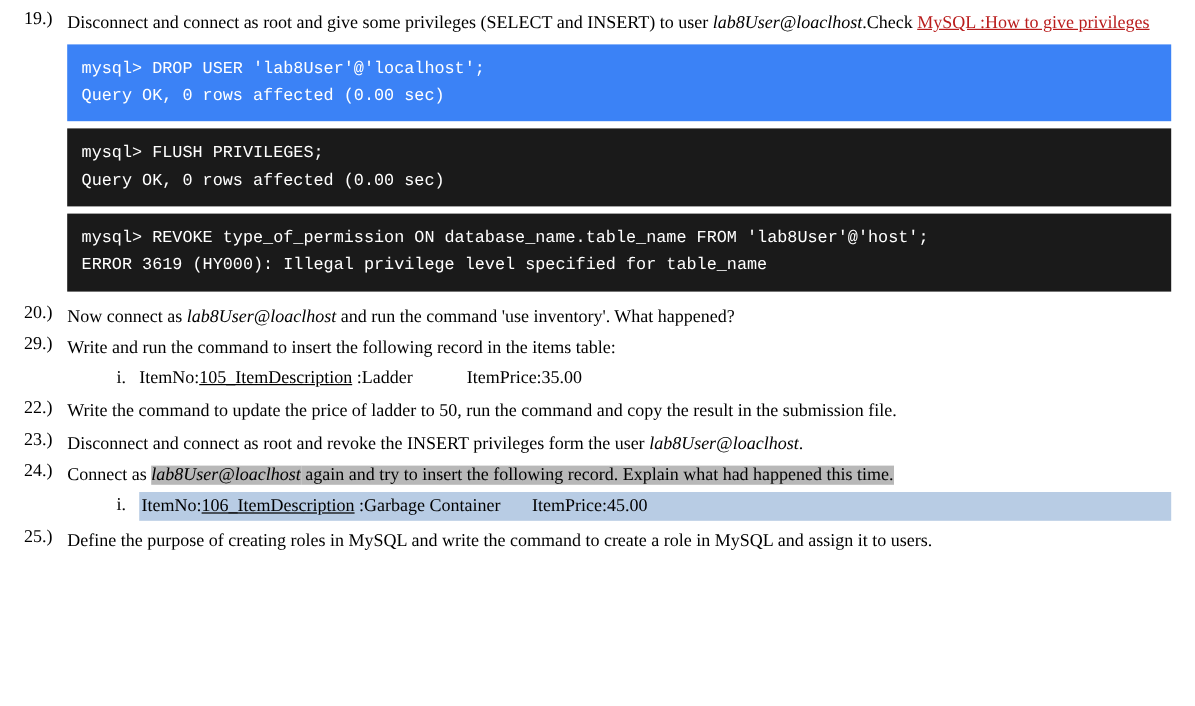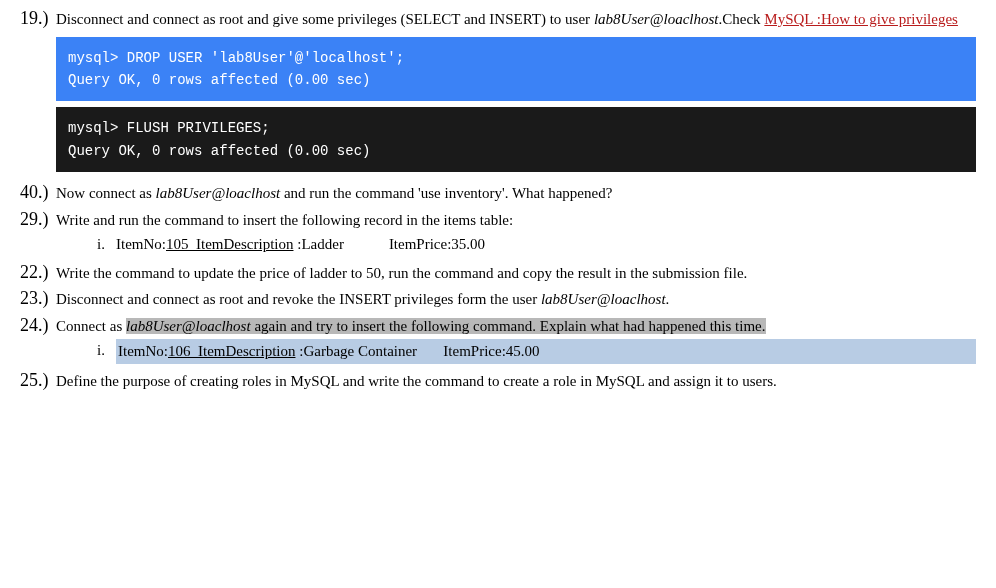--- a/index.html
+++ b/index.html
@@ -13,21 +13,21 @@
       padding: 8px 20px 20px 20px;
     }
 
     .numbered-item {
       display: flex;
       margin-bottom: 4px;
     }
 
     .item-number {
       min-width: 36px;
-      font-size: 18px;
+      font-size: 15px;
     }
 
     .item-content {
       flex: 1;
       font-size: 15px;
       line-height: 1.5;
     }
 
     .item-content p {
       text-align: justify;
@@ -101,25 +101,29 @@
         <div>mysql&gt; DROP USER 'lab8User'@'localhost';</div>
         <div>Query OK, 0 rows affected (0.00 sec)</div>
       </div>
 
 
       <div class="terminal-block-inner">
         <div>mysql&gt; FLUSH PRIVILEGES;</div>
         <div>Query OK, 0 rows affected (0.00 sec)</div>
       </div>
 
+      <div class="terminal-block-inner">
+        <div>mysql&gt; REVOKE type_of_permission ON database_name.table_name FROM 'lab8User'@'host';</div>
+        <div>ERROR 3619 (HY000): Illegal privilege level specified for table_name</div>
+      </div>
     </div>
   </div>
 
   <div class="numbered-item">
-    <span class="item-number">40.)</span>
+    <span class="item-number">20.)</span>
     <div class="item-content">
       <p>
         <span>Now connect as </span><span class="italic">lab8User@loaclhost</span><span> and run the command 'use inventory'. What happened?</span>
       </p>
     </div>
   </div>
 
   <div class="numbered-item">
     <span class="item-number">29.)</span>
     <div class="item-content">
@@ -146,21 +150,21 @@
       <p>
         <span>Disconnect and connect as root and revoke the INSERT privileges form the user </span><span class="italic">lab8User@loaclhost</span><span>.</span>
       </p>
     </div>
   </div>
 
   <div class="numbered-item">
     <span class="item-number">24.)</span>
     <div class="item-content">
       <p>
-        <span>Connect as </span><span style="background-color:#b8b8b8; font-style:italic;">lab8User@loaclhost</span><span style="background-color:#b8b8b8;"> again and try to insert the following command. Explain what had happened this time.</span>
+        <span>Connect as </span><span style="background-color:#b8b8b8; font-style:italic;">lab8User@loaclhost</span><span style="background-color:#b8b8b8;"> again and try to insert the following record. Explain what had happened this time.</span>
       </p>
       <div class="sub-item">
         <span class="sub-roman">i.</span>
         <span class="sub-content" style="background-color:#b8cce4; padding: 1px 2px;">
           ItemNo:<span class="underline">106_ItemDescription</span> :Garbage Container&nbsp;&nbsp;&nbsp;&nbsp;&nbsp;&nbsp;&nbsp;ItemPrice:45.00
         </span>
       </div>
     </div>
   </div>
 

